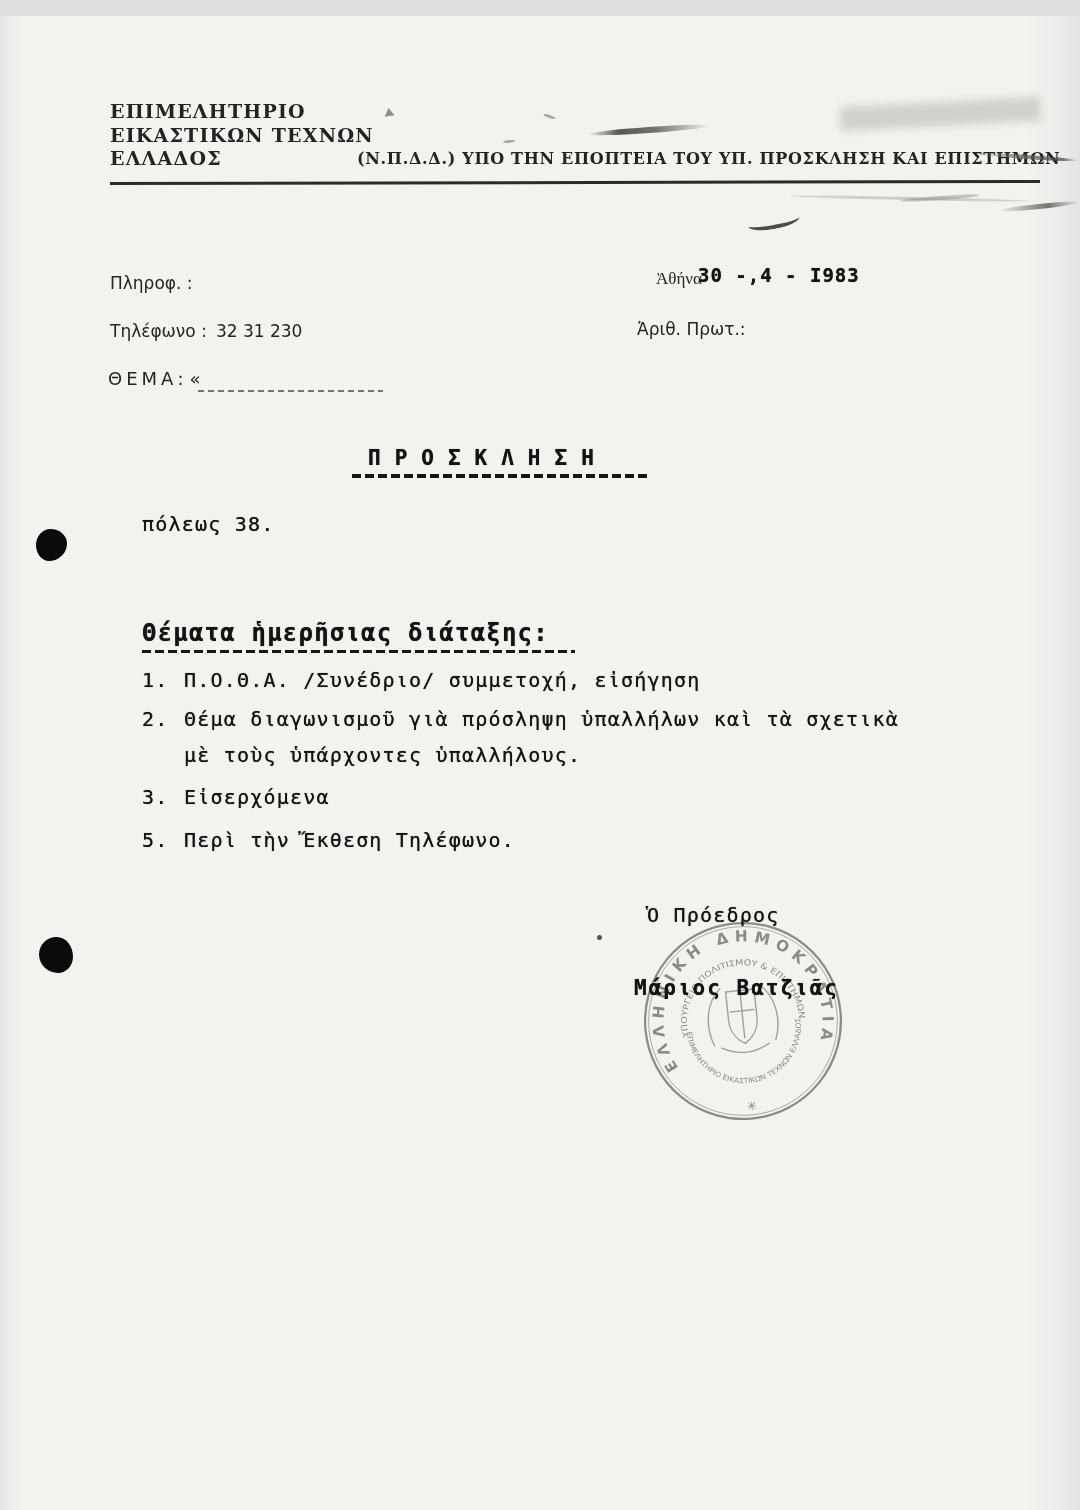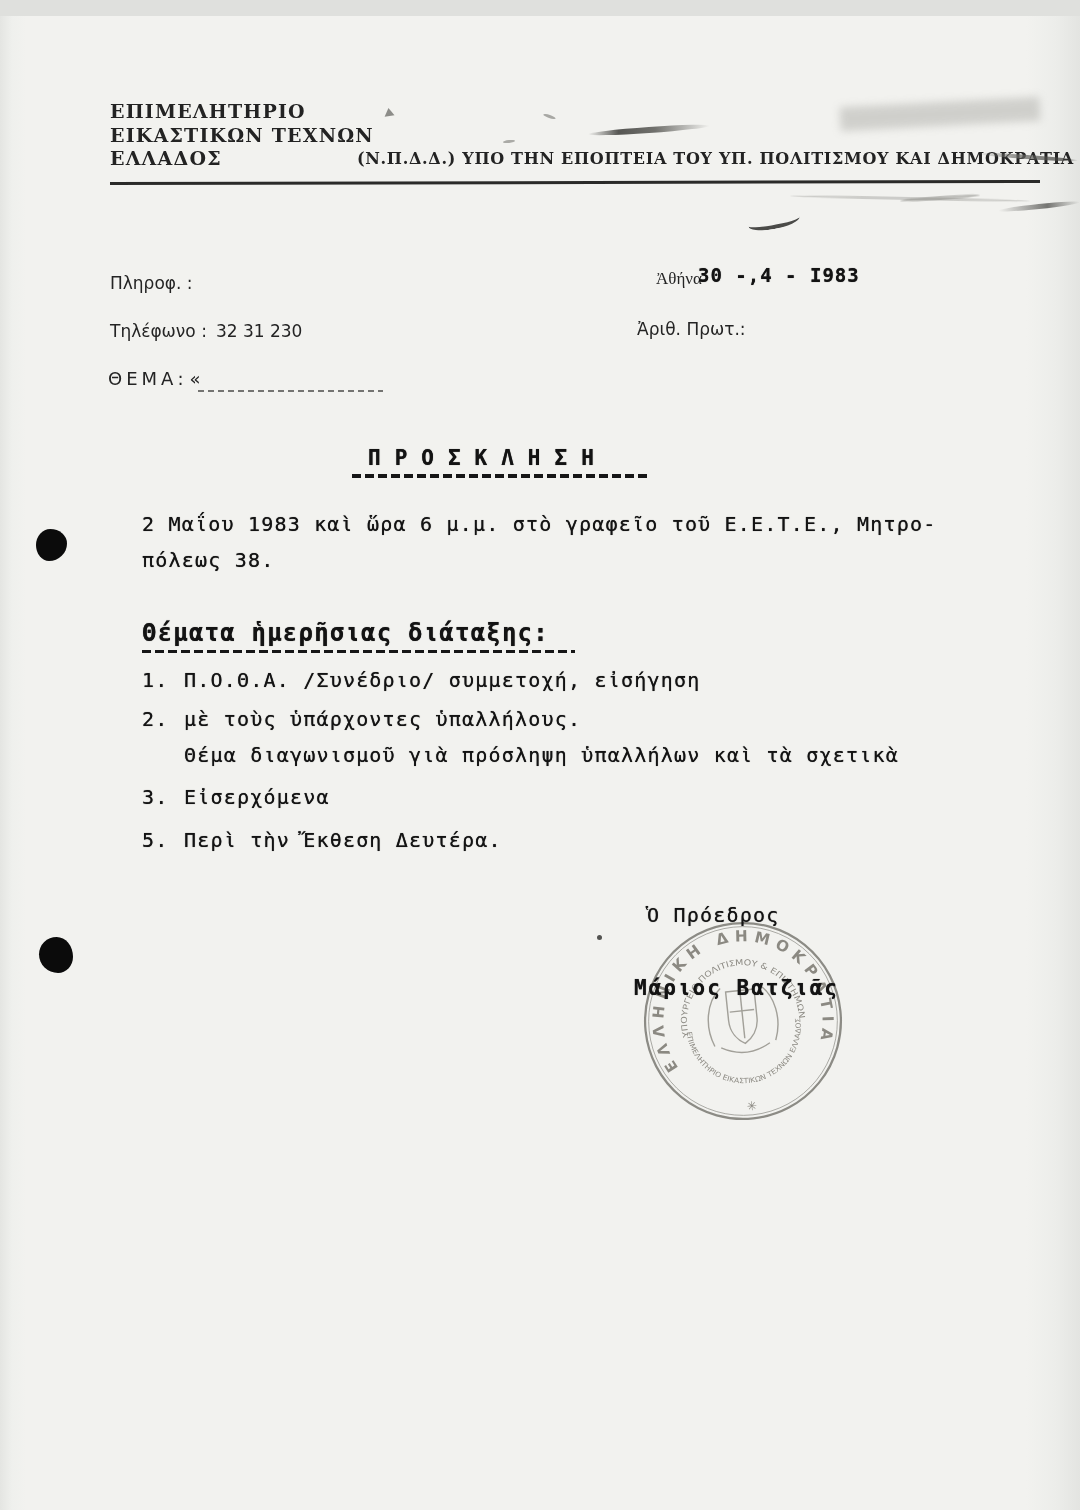--- a/index.html
+++ b/index.html
@@ -86,63 +86,62 @@
 </head>
 <body>
 
 <div class="page">
 
   <div class="org printed-serif">
     <div>ΕΠΙΜΕΛΗΤΗΡΙΟ</div>
     <div>ΕΙΚΑΣΤΙΚΩΝ ΤΕΧΝΩΝ</div>
     <div>ΕΛΛΑΔΟΣ</div>
   </div>
-  <div class="supervision printed-serif">(Ν.Π.Δ.Δ.) ΥΠΟ ΤΗΝ ΕΠΟΠΤΕΙΑ ΤΟΥ ΥΠ. ΠΟΛΙΤΙΣΜΟΥ ΚΑΙ ΔΗΜΟΚΡΑΤΙΑ</div>
+  <div class="supervision printed-serif">(Ν.Π.Δ.Δ.) ΥΠΟ ΤΗΝ ΕΠΟΠΤΕΙΑ ΤΟΥ ΥΠ. ΠΡΟΣΚΛΗΣΗ ΚΑΙ ΕΠΙΣΤΗΜΩΝ</div>
   <div class="rule"></div>
 
   <div class="meta meta-info">Πληροφ. :</div>
   <div class="meta meta-phone">
     <span>Τηλέφωνο :</span><span class="val">32 31 230</span>
   </div>
   <div class="meta meta-city">Ἀθήνα</div>
   <div class="typed date-typed">30 -,4 - Ι983</div>
   <div class="meta meta-protocol">Ἀριθ. Πρωτ.:</div>
   <div class="meta meta-subject">
     <span>ΘΕΜΑ:</span><span class="subject-quote">«</span>
   </div>
   <div class="subject-line"></div>
 
   <div class="typed title">ΠΡΟΣΚΛΗΣΗ</div>
   <div class="title-underline"></div>
 
   <div class="typed body-par">
-    <div>2 Μαΐου 1983 καὶ ὥρα 6 μ.μ. στὸ γραφεῖο τοῦ Ε.Ε.Τ.Ε., Μητρο-</div>
     <div>πόλεως 38.</div>
   </div>
 
   <div class="typed agenda-heading">Θέματα ἡμερῆσιας διάταξης:</div>
 
   <div class="typed item item-1">
     <span class="item-num">1.</span>
     <span>Π.Ο.Θ.Α. /Συνέδριο/ συμμετοχή, εἰσήγηση</span>
   </div>
   <div class="typed item item-2">
     <span class="item-num">2.</span>
     <span>
+      <div>Θέμα διαγωνισμοῦ γιὰ πρόσληψη ὑπαλλήλων καὶ τὰ σχετικὰ</div>
       <div>μὲ τοὺς ὑπάρχοντες ὑπαλλήλους.</div>
-      <div>Θέμα διαγωνισμοῦ γιὰ πρόσληψη ὑπαλλήλων καὶ τὰ σχετικὰ</div>
     </span>
   </div>
   <div class="typed item item-3">
     <span class="item-num">3.</span>
     <span>Εἰσερχόμενα</span>
   </div>
   <div class="typed item item-5">
     <span class="item-num">5.</span>
-    <span>Περὶ τὴν Ἔκθεση Δευτέρα.</span>
+    <span>Περὶ τὴν Ἔκθεση Τηλέφωνο.</span>
   </div>
 
   <div class="typed sig-role">Ὁ Πρόεδρος</div>
   <div class="typed sig-name">Μάριος Βατζιᾶς</div>
 
   <svg class="stamp" viewBox="0 0 200 200">
     <defs>
       <path id="arcOuter" d="M 32.5,139 A 78,78 0 1,1 167.5,139"></path>
       <path id="arcInnerTop" d="M 45.8,109.6 A 55,55 0 1,1 154.2,109.6"></path>
       <path id="arcInnerBottom" d="M 44,105 A 56,56 0 0,0 156,105"></path>

